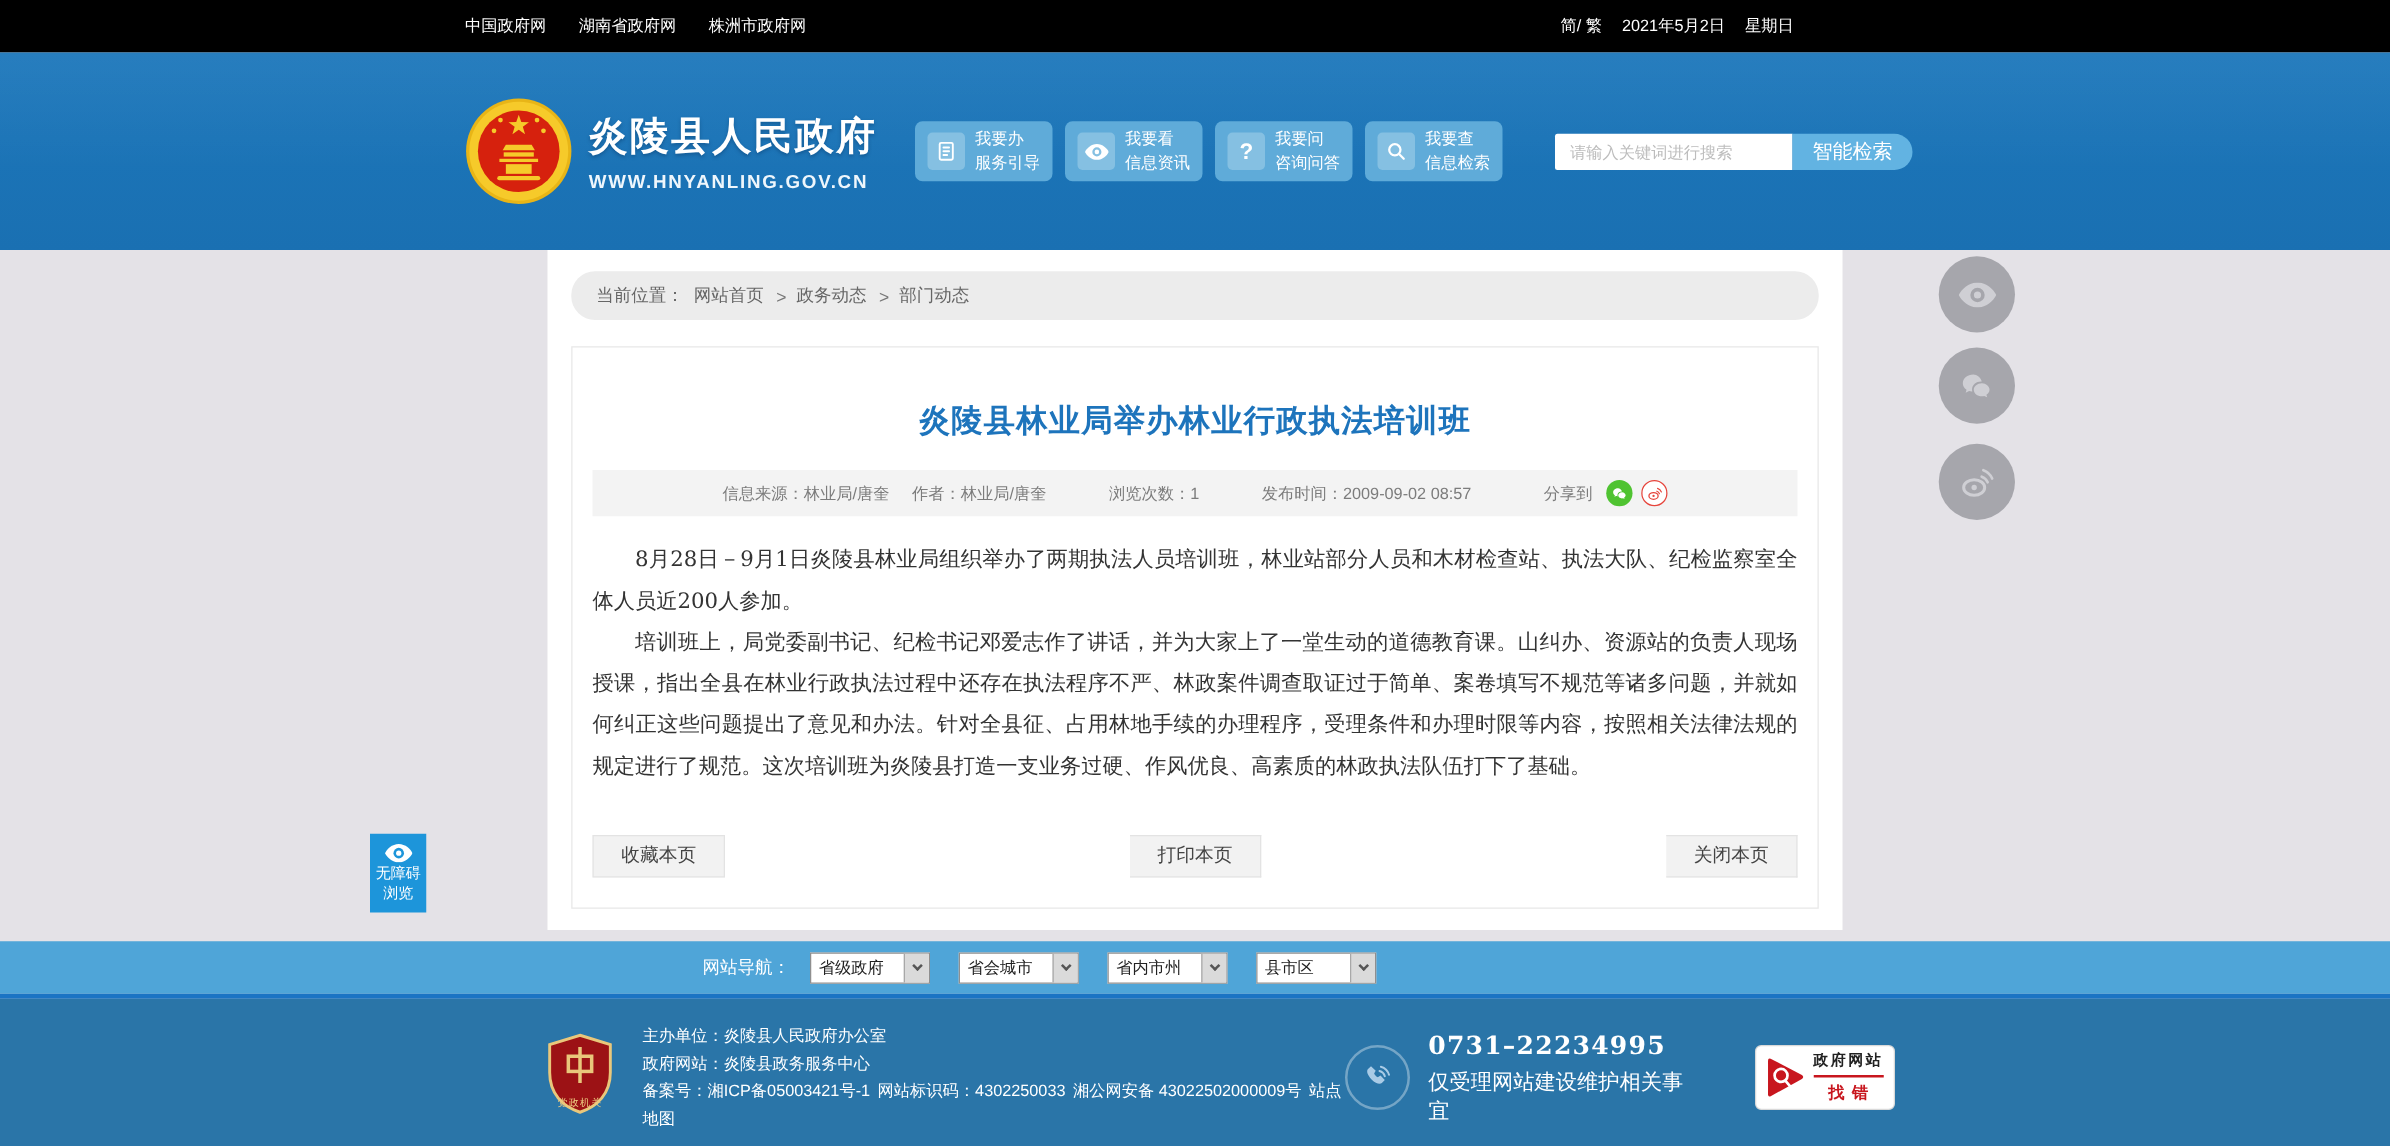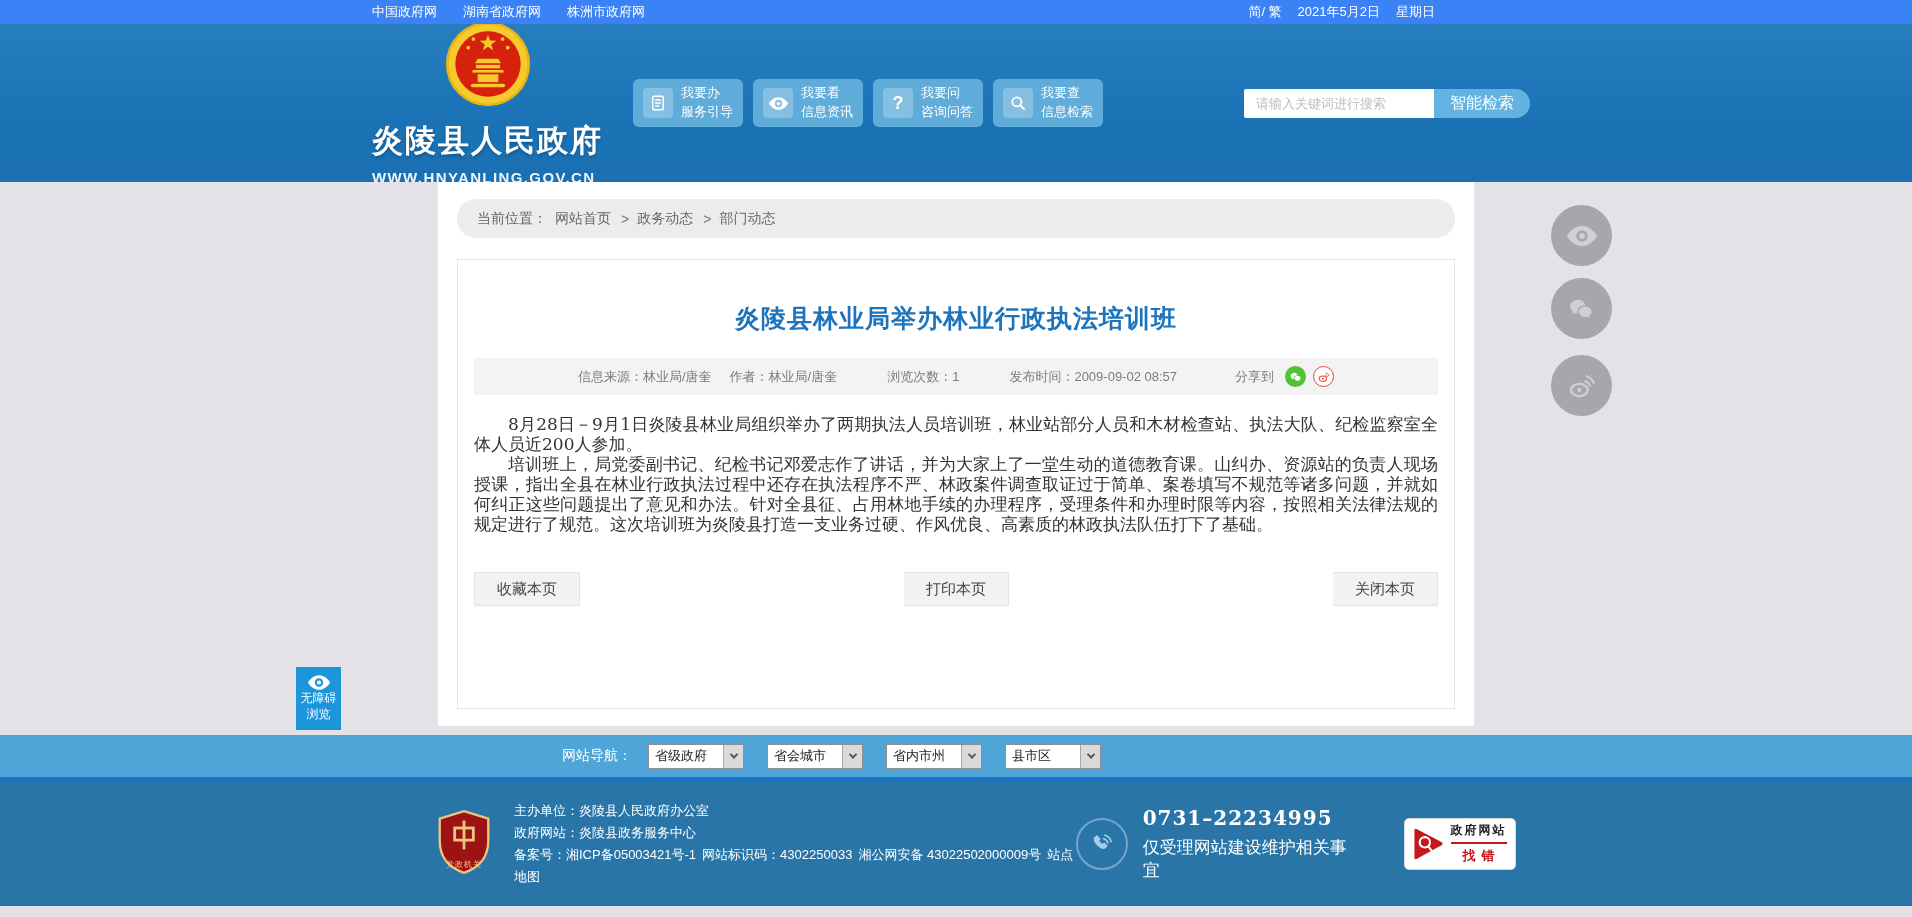--- a/index.html
+++ b/index.html
@@ -2,32 +2,32 @@
 <html><head>
 <meta charset="utf-8">
 <style>
   * { box-sizing: border-box; margin: 0; padding: 0; }
   html,body { width:1912px; height:917px; overflow:hidden; }
   body { font-family:"Liberation Sans","DejaVu Sans",sans-serif; background:#e4e2e7; }
   .page { position:relative; width:1912px; height:917px; }
   .container { width:1168px; margin:0 auto; }
 
   
-  .topbar { height:24px; background:#3b82f6; }
+  .topbar { height:42px; background:#000000; }
   .topbar-inner { height:100%; display:flex; align-items:center; justify-content:space-between; color:#fff; font-size:13px; }
   .topbar-links { display:flex; gap:26px; padding-left:0; }
   .topbar-link { color:#fff; text-decoration:none; cursor:pointer; }
   .topbar-right { display:flex; align-items:center; gap:16px; padding-right:105px; }
   .lang-toggle { cursor:pointer; }
 
   
   .header { height:158px; background:linear-gradient(180deg,#1c77bb,#1a70b2); position:relative; overflow:hidden; }
   .header::after { content:""; position:absolute; inset:0; background:linear-gradient(180deg,rgba(255,255,255,.05),rgba(255,255,255,0) 60%); pointer-events:none; }
   .header-inner { height:100%; display:flex; align-items:center; position:relative; z-index:1; }
-  .brand { display:flex; align-items:center; gap:13px; cursor:pointer;flex-direction:column; }
+  .brand { display:flex; align-items:center; gap:13px; cursor:pointer; }
   .brand-text .site-name { font-size:31px; font-weight:bold; color:#fff; letter-spacing:2px; text-shadow:0 2px 3px rgba(0,40,80,.35); font-family:"DejaVu Sans","Liberation Sans",sans-serif; }
   .brand-text .site-url { font-size:15px; font-weight:bold; color:#eef6fc; letter-spacing:1.4px; margin-top:7px; }
   .quick-buttons { display:flex; gap:10px; margin-left:30px; }
   .quick-btn { width:110px; height:48px; background:#5fabd9; border-radius:6px; display:flex; align-items:center; justify-content:center; gap:8px; cursor:pointer; }
   .quick-icon { width:30px; height:30px; background:#85c0e2; border-radius:4px; display:flex; align-items:center; justify-content:center; flex:none; color:#fff; }
   .quick-icon .q-glyph { font-size:18px; font-weight:bold; color:#fff; }
   .quick-text { font-size:13px; color:#fff; line-height:1.45; white-space:nowrap; }
   .search-box { display:flex; margin-left:auto; margin-right:10px; height:29px; }
   .search-input { width:190px; border:none; outline:none; padding:0 12px; font-size:13px; color:#333; border-radius:2px 0 0 2px; font-family:inherit; }
   .search-input::placeholder { color:#bdbdbd; }
@@ -45,21 +45,21 @@
   .article-title { margin:42px 30px 0; text-align:center; font-size:25px; font-weight:bold; color:#1d74bc; letter-spacing:1px; }
   .meta-bar { margin:23px 16px 0; height:37px; background:#f3f3f3; display:flex; align-items:center; justify-content:center; font-size:13px; color:#7c7c7c; }
   .meta-item { white-space:nowrap; }
   .m-src { margin-right:18px; } .m-auth { margin-right:50px; } .m-views { margin-right:50px; } .m-time { margin-right:58px; }
   .share-wrap { display:flex; align-items:center; gap:7px; }
   .share-label { margin-right:4px; }
   .share-icon { width:21px; height:21px; border-radius:50%; display:flex; align-items:center; justify-content:center; cursor:pointer; flex:none; }
   .share-icon.wechat { background:#4fc331; }
   .share-icon.weibo { background:#fff; border:1.5px solid #e6453c; }
 
-  .article-body { padding:0 16px; font-family:"DejaVu Serif","Liberation Serif",serif; font-size:17px; line-height:20px; color:#333; text-align:justify; }
+  .article-body { padding:0 16px; font-family:"DejaVu Serif","Liberation Serif",serif; font-size:17px; line-height:33px; color:#333; text-align:justify; }
   .article-body .para { text-indent:2em; }
   .article-body .para.first { margin-top:19px; }
 
   .article-actions { display:flex; justify-content:space-between; margin:38px 16px 0; }
   .action-btn { height:34px; line-height:32px; padding:0 22px; background:#f2f2f2; border:1px solid #e3e3e3; border-left:none; font-size:15px; color:#444; cursor:pointer; white-space:nowrap; }
   .action-btn:first-child { border-left:1px solid #e3e3e3; }
 
   
   .float-circle { position:absolute; left:1551px; width:61px; height:61px; border-radius:50%; background:#a6a6ac; display:flex; align-items:center; justify-content:center; cursor:pointer; color:#cfcfd4; }
   .fc-1 { top:205px; } .fc-2 { top:278px; } .fc-3 { top:355px; }

